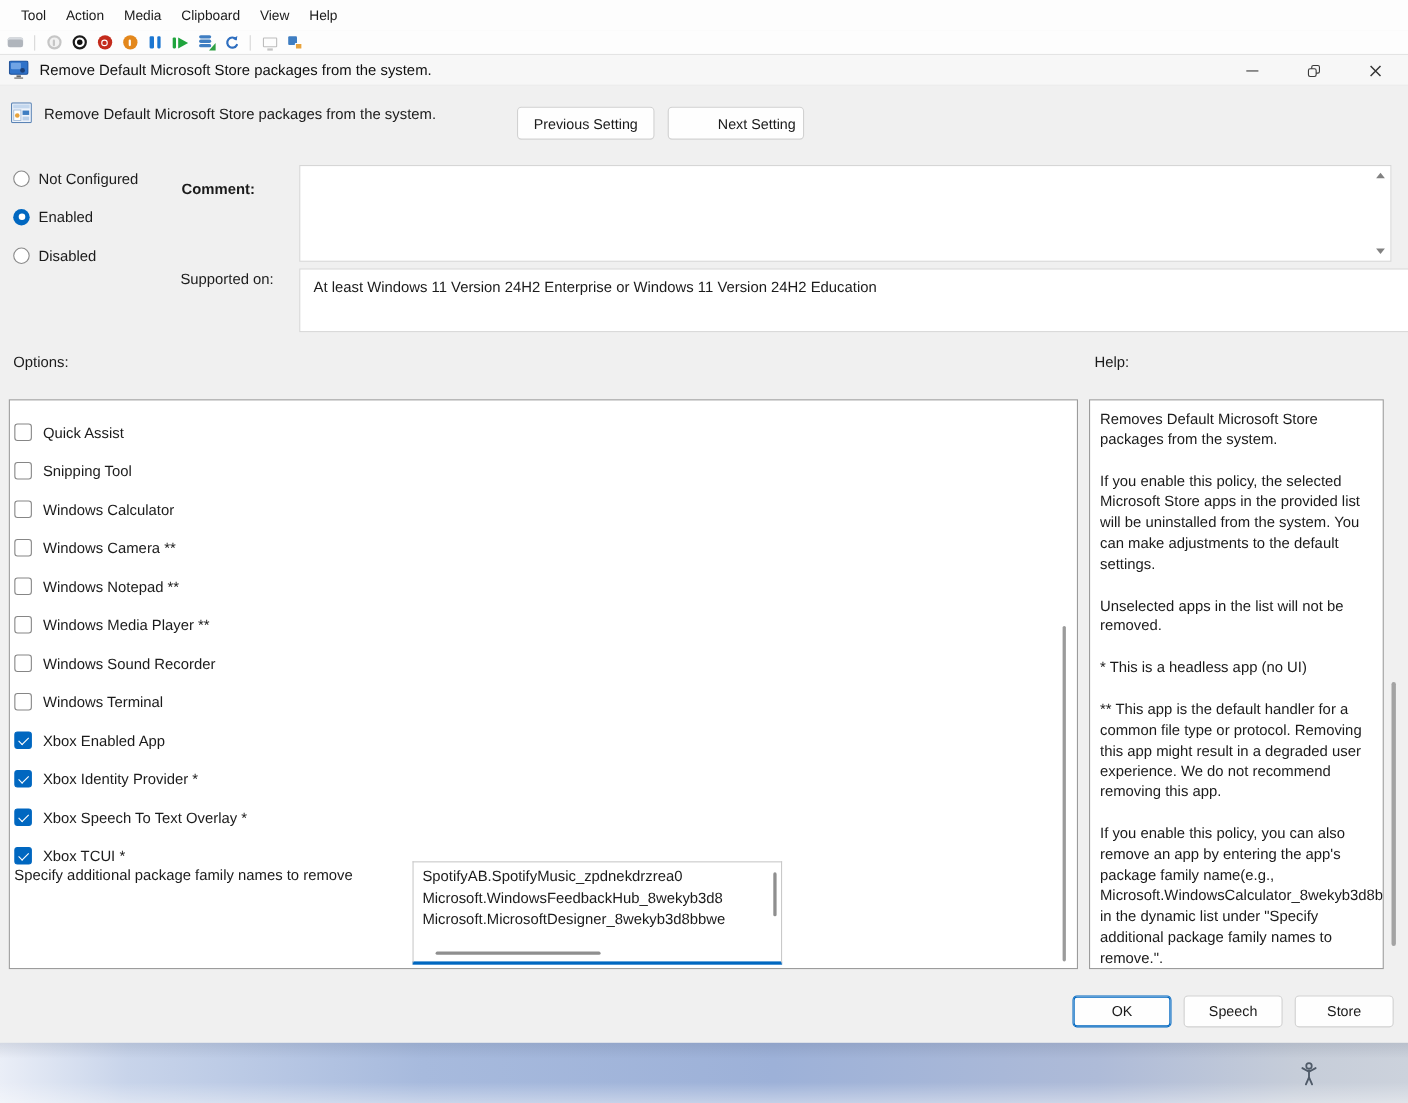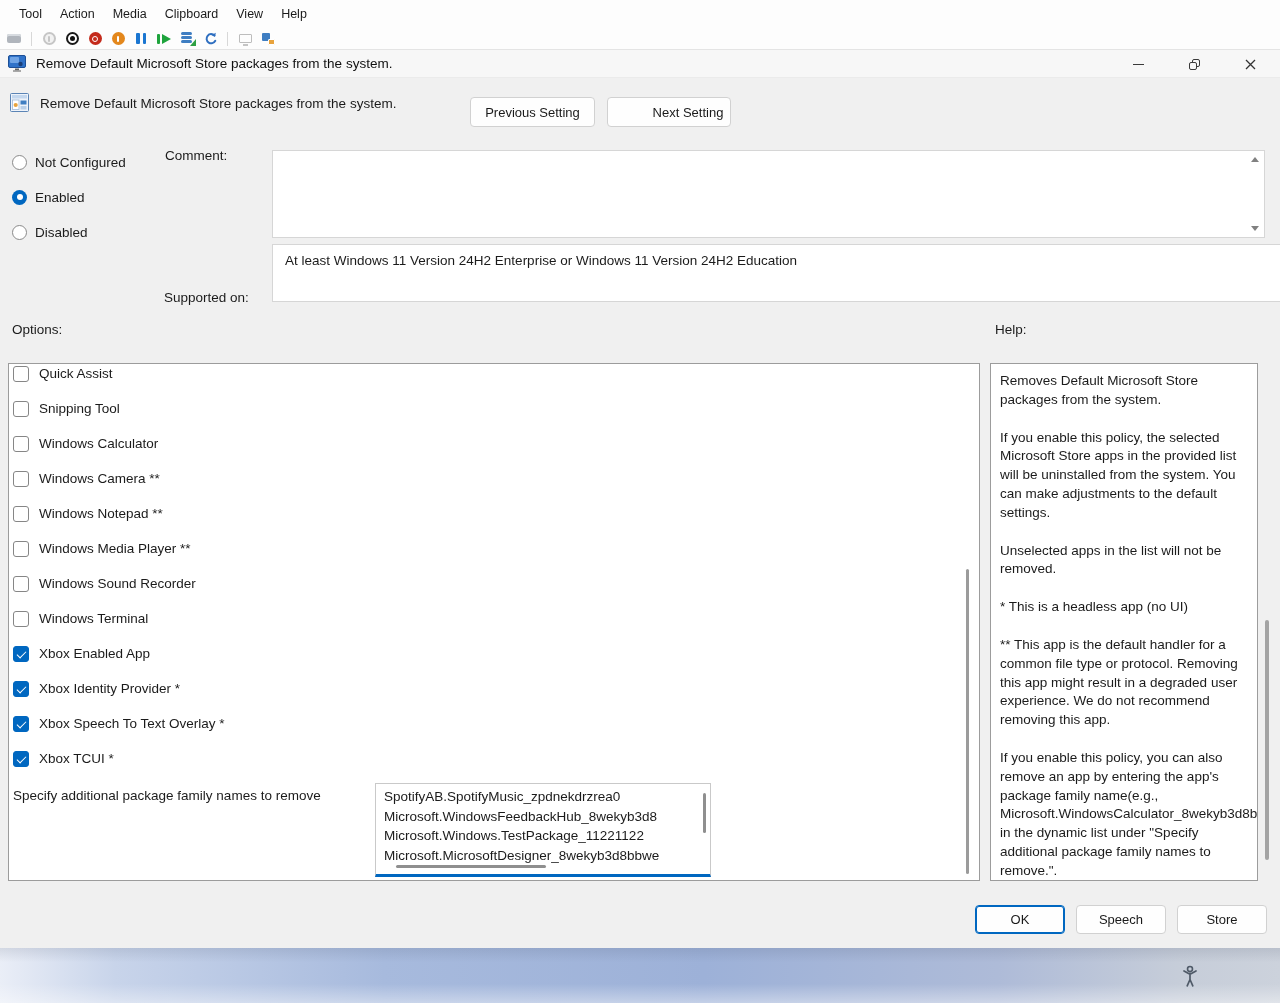--- a/index.html
+++ b/index.html
@@ -70,21 +70,21 @@
   .field-label { font-size:13.5px; color:#1b1b1b; }
   .comment-box { left:272px; top:150px; width:993px; height:88px; background:#fff; border:1px solid #d6d6d6; }
   .supported-box { left:272px; top:244px; width:1157px; height:58px; background:#fff; border:1px solid #d6d6d6;
                    font-size:13.5px; padding:8px 26px 0 12px; }
   .arr { position:absolute; right:5px; width:0; height:0; border-left:4px solid transparent; border-right:4px solid transparent; }
   .arr.up { top:6px; border-bottom:5px solid #818181; }
   .arr.down { bottom:6px; border-top:5px solid #818181; }
 
   .options-panel { left:8px; top:363px; width:972px; height:518px; background:#fff; border:1px solid #9c9c9c; overflow:hidden; }
   .chk-list { position:absolute; left:0; top:2px; width:100%; }
-  .chk-row { height:35px; display:flex; align-items:flex-start; gap:10px; padding-left:4px; font-size:13.5px; }
+  .chk-row { height:35px; display:flex; align-items:flex-end; gap:10px; padding-left:4px; font-size:13.5px; }
   .chk { width:16px; height:16px; border:1px solid #868686; border-radius:3px; background:#fff; position:relative; flex:none; }
   .chk.on { background:#0067c0; border-color:#0067c0; }
   .chk.on::after { content:""; position:absolute; left:3px; top:3.5px; width:8px; height:4px;
                    border-left:1.8px solid #fff; border-bottom:1.8px solid #fff; transform:rotate(-45deg); }
   .pkg-label { position:absolute; left:4px; top:424px; font-size:13.5px; }
   .pkg-box { position:absolute; left:366px; top:419px; width:336px; height:94px; background:#fff;
              border:1px solid #c9c9c9; border-bottom:3px solid #0067c0; overflow:hidden;
              padding:3px 10px 0 8px; font-size:13.5px; line-height:19.5px; white-space:nowrap; }
   .pkg-vthumb { position:absolute; right:4px; top:9px; width:3px; height:40px; background:#8f8f8f; border-radius:2px; }
   .pkg-hthumb { position:absolute; left:20px; bottom:6px; width:150px; height:3px; background:#8f8f8f; border-radius:2px; }
@@ -236,28 +236,28 @@
         <span class="radio on"></span>
         <span>Enabled</span>
       </div>
 
       <div class="radio-row">
         <span class="radio"></span>
         <span>Disabled</span>
       </div>
     </div>
 
-  <span class="abs field-label" style="left:165px; top:148px;">Comment:</span>
+  <span class="abs field-label" style="left:165px; top:164px;font-weight:bold;">Comment:</span>
   <div class="abs comment-box">
     <span></span>
     <span class="arr up"></span>
     <span class="arr down"></span>
   </div>
 
-  <span class="abs field-label" style="left:164px; top:246px;margin-top:44px;">Supported on:</span>
+  <span class="abs field-label" style="left:164px; top:246px;">Supported on:</span>
   <div class="abs supported-box">
     <span>At least Windows 11 Version 24H2 Enterprise or Windows 11 Version 24H2 Education</span>
     <span class="arr up"></span>
     <span class="arr down"></span>
   </div>
 
   <span class="abs field-label" style="left:12px; top:322px;">Options:</span>
   <span class="abs field-label" style="left:995px; top:322px;">Help:</span>
 
   <div class="abs options-panel">
@@ -323,21 +323,20 @@
           <span>Xbox TCUI *</span>
         </div>
       </div>
     <span class="pkg-label">Specify additional package family names to remove</span>
     <div class="pkg-box">
 
       <span class="pkg-vthumb"></span>
       <span class="pkg-hthumb"></span>
     <div class="pkg-line">SpotifyAB.SpotifyMusic_zpdnekdrzrea0</div>
         <div class="pkg-line">Microsoft.WindowsFeedbackHub_8wekyb3d8</div>
-        <div class="pkg-line">Microsoft.Windows.TestPackage_11221122</div>
         <div class="pkg-line">Microsoft.MicrosoftDesigner_8wekyb3d8bbwe</div>
       </div>
     <span class="opt-scroll-thumb"></span>
   </div>
 
   <div class="abs help-panel">
 
   <p>Removes Default Microsoft Store packages from the system.</p>
       <p>If you enable this policy, the selected Microsoft Store apps in the provided list will be uninstalled from the system. You can make adjustments to the default settings.</p>
       <p>Unselected apps in the list will not be removed.</p>

